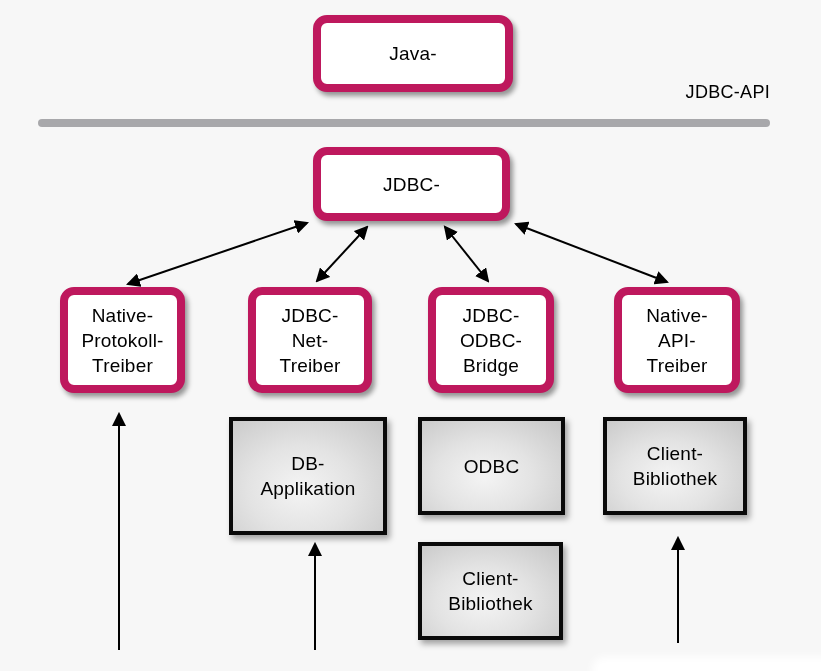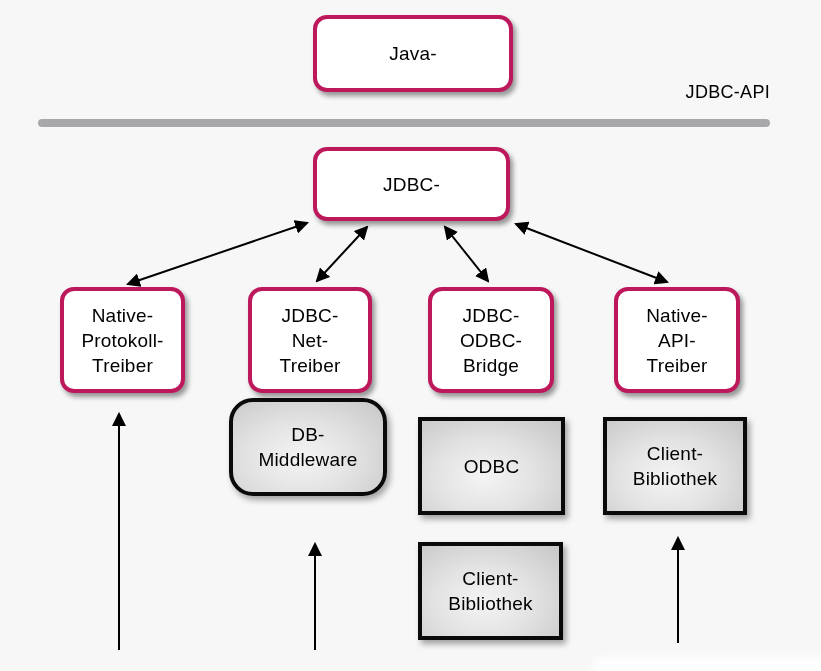--- a/index.html
+++ b/index.html
@@ -16,36 +16,36 @@
     box-sizing:border-box;
     display:flex; flex-direction:column;
     align-items:center; justify-content:center;
     text-align:center;
     font-size:19px; line-height:25px;
     letter-spacing:0.2px;
   }
   .node span { display:block; }
   .rounded {
     background:#ffffff;
-    border:4px solid #be185d;
+    border:8px solid #be185d;
     border-radius:14px;
     box-shadow:3px 4px 5px rgba(0,0,0,0.40);
   }
   .gray {
     background:radial-gradient(ellipse at 45% 62%, #f4f4f4 0%, #e3e3e3 45%, #c6c6c6 100%);
     border:4px solid #0a0a0a;
     box-shadow:3px 4px 6px rgba(0,0,0,0.35);
   }
   #java-app        { left:313px; top:15px;  width:200px; height:77px; }
   #treibermanager  { left:313px; top:147px; width:197px; height:74px; }
   #native-protokoll{ left:60px;  top:287px; width:125px; height:106px; }
   #jdbc-net        { left:248px; top:287px; width:124px; height:106px; }
   #jdbc-odbc       { left:428px; top:287px; width:126px; height:106px; }
   #native-api      { left:614px; top:287px; width:126px; height:106px; }
-  #db-middleware   { left:229px; top:398px; width:158px; height:98px;border-radius:24px; }
+  #db-middleware   { left:229px; top:417px; width:158px; height:118px; }
   #odbc            { left:418px; top:417px; width:147px; height:98px;text-align:center; }
   #client-bib-api  { left:603px; top:417px; width:144px; height:98px; }
   #client-bib-odbc { left:418px; top:542px; width:145px; height:98px; }
 
   .api-label {
     position:absolute;
     right:51px; top:82px;
     font-size:18px;
     letter-spacing:0.3px;
   }
@@ -124,21 +124,21 @@
   </div>
 
   <div id="native-api" class="node rounded">
     <span>Native-</span>
     <span>API-</span>
     <span>Treiber</span>
   </div>
 
   <div id="db-middleware" class="node gray">
     <span>DB-</span>
-    <span>Middleware</span>
+    <span>Applikation</span>
   </div>
 
   <div id="odbc" class="node gray">
     <span>ODBC</span>
   </div>
 
   <div id="client-bib-api" class="node gray">
     <span>Client-</span>
     <span>Bibliothek</span>
   </div>

